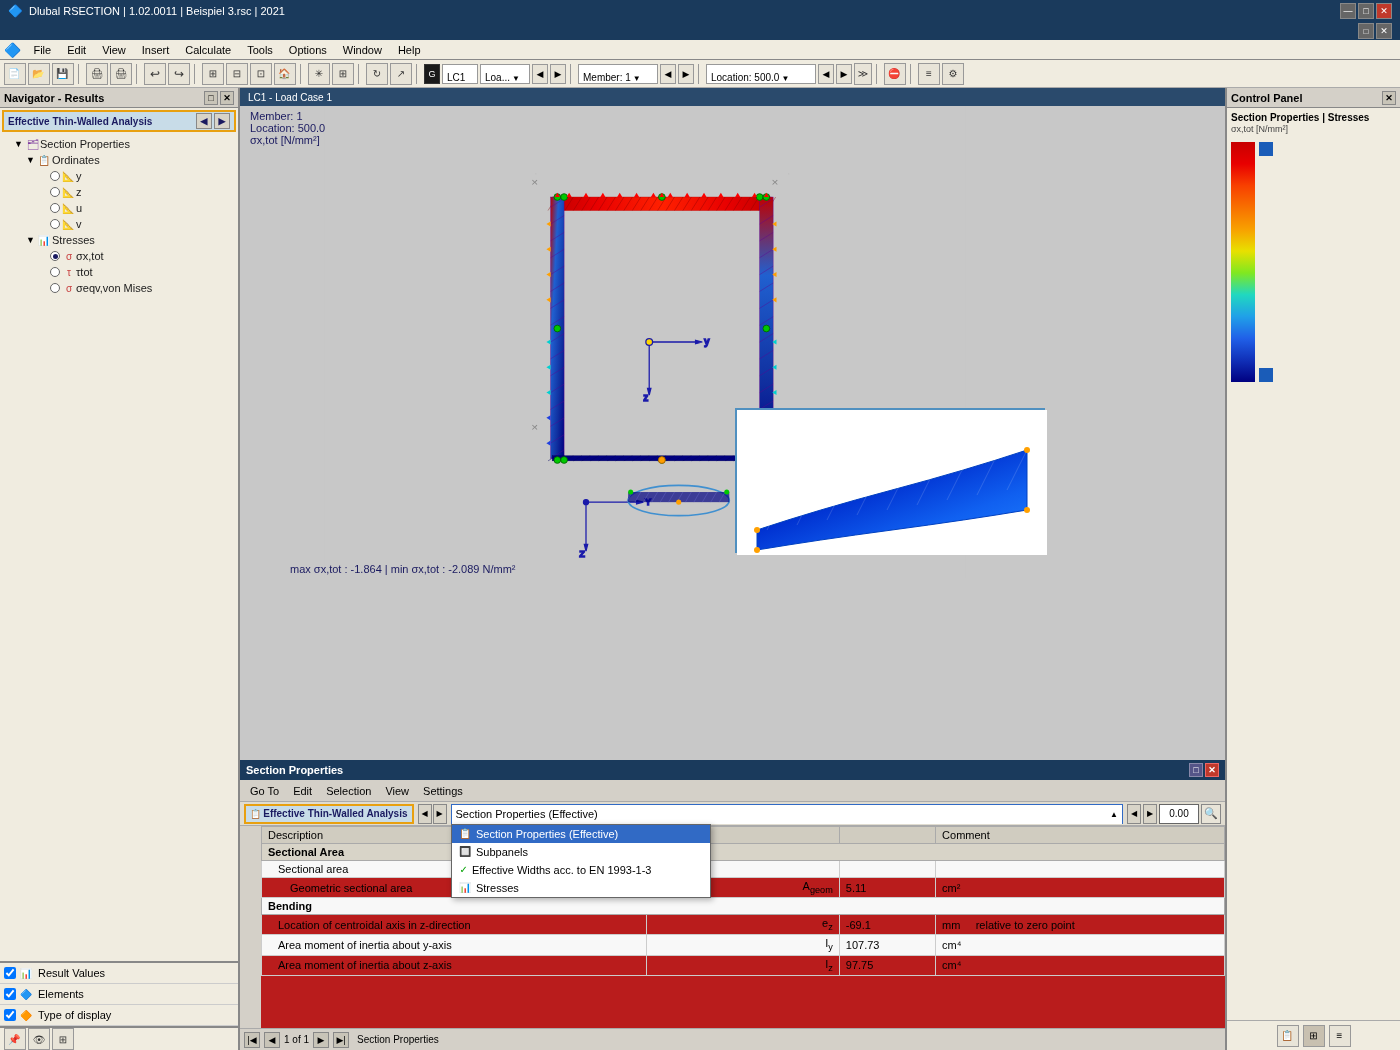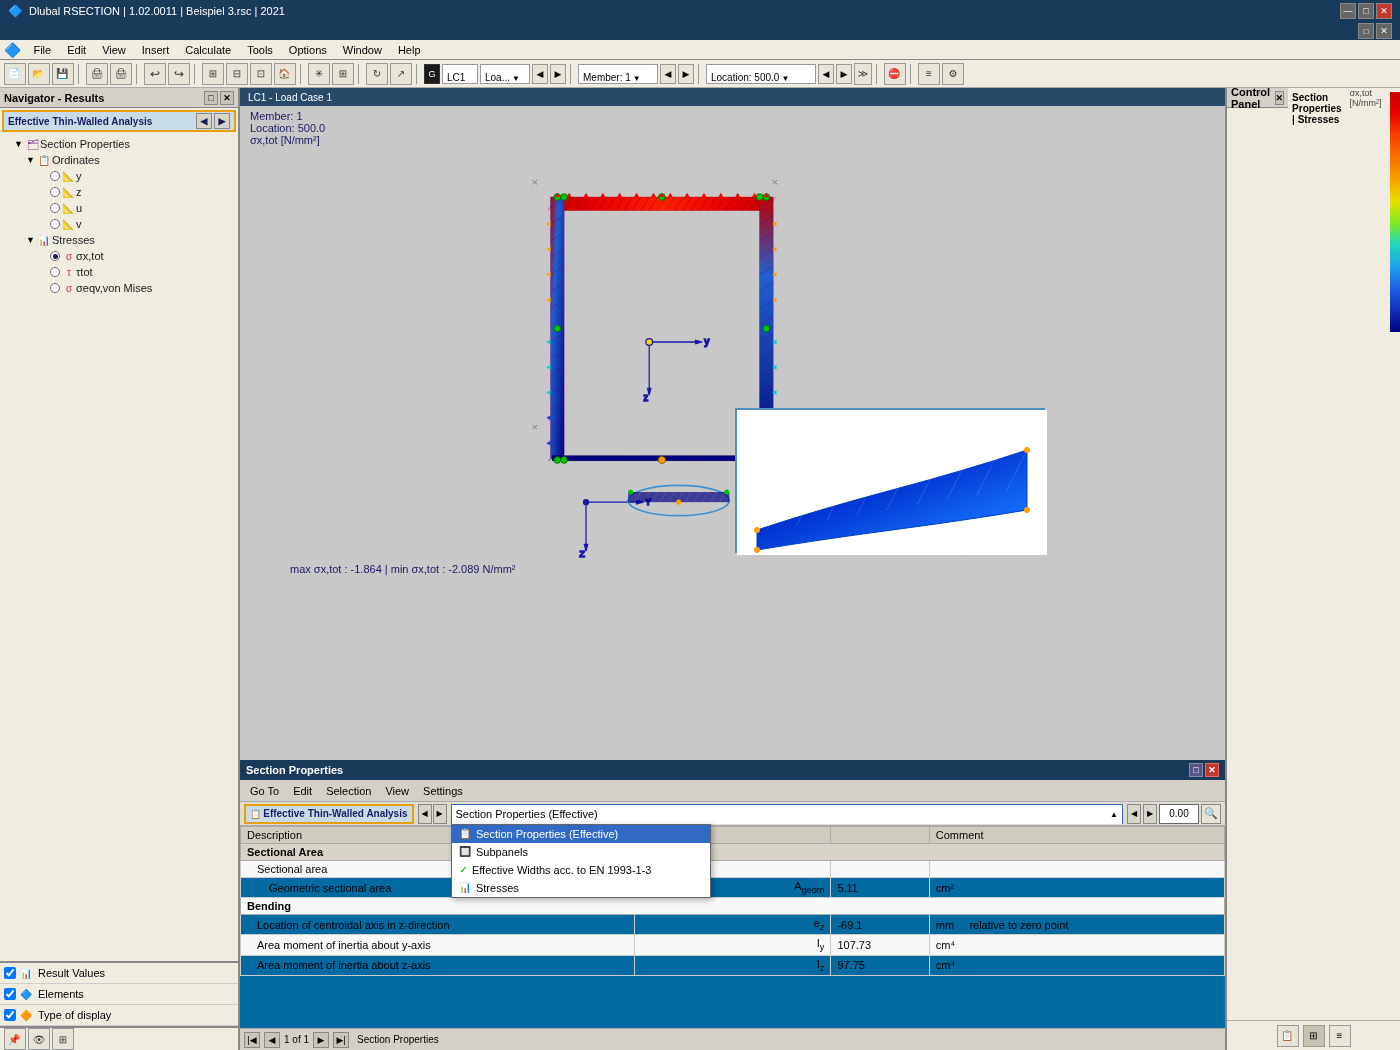--- a/index.html
+++ b/index.html
@@ -664,21 +664,21 @@
           </div>
 
           <div style="display:flex; gap:2px; align-items:center;">
             <div style="width:14px; height:20px; background:#d8d4c8; border:1px solid #888; display:flex; align-items:center; justify-content:center; font-size:8px; cursor:pointer;">◀</div>
             <div style="width:14px; height:20px; background:#d8d4c8; border:1px solid #888; display:flex; align-items:center; justify-content:center; font-size:8px; cursor:pointer;">▶</div>
             <div style="width:40px; height:20px; background:white; border:1px solid #666; font-size:10px; display:flex; align-items:center; justify-content:center;">0.00</div>
             <div style="width:20px; height:20px; background:#e8e4d8; border:1px solid #888; font-size:11px; display:flex; align-items:center; justify-content:center; cursor:pointer;">🔍</div>
           </div>
         </div>
 
-        <div style="flex:1; overflow-y:auto; background:#0369a1;">
+        <div style="flex:1; overflow-y:auto; background:#b91c1c;margin-left:21px;">
           <table style="width:100%; border-collapse:collapse; font-size:11px;">
             <thead>
               <tr>
                 <th style="background:#d0ccc0; border:1px solid #aaa; padding:2px 6px; text-align:left; font-weight:normal; position:sticky; top:0; width:40%;">Description</th>
                 <th style="background:#d0ccc0; border:1px solid #aaa; padding:2px 6px; text-align:right; font-weight:normal; position:sticky; top:0; width:20%;"></th>
                 <th style="background:#d0ccc0; border:1px solid #aaa; padding:2px 6px; text-align:left; font-weight:normal; position:sticky; top:0; width:10%;"></th>
                 <th style="background:#d0ccc0; border:1px solid #aaa; padding:2px 6px; text-align:left; font-weight:normal; position:sticky; top:0; width:30%;">Comment</th>
               </tr>
             </thead>
             <tbody>
@@ -726,21 +726,21 @@
           <div style="width:16px; height:16px; background:#c8c4b8; border:1px solid #888; display:flex; align-items:center; justify-content:center; font-size:9px; cursor:pointer;">|◀</div>
           <div style="width:16px; height:16px; background:#c8c4b8; border:1px solid #888; display:flex; align-items:center; justify-content:center; font-size:9px; cursor:pointer;">◀</div>
           <span style="font-size:10px;">1 of 1</span>
           <div style="width:16px; height:16px; background:#c8c4b8; border:1px solid #888; display:flex; align-items:center; justify-content:center; font-size:9px; cursor:pointer;">▶</div>
           <div style="width:16px; height:16px; background:#c8c4b8; border:1px solid #888; display:flex; align-items:center; justify-content:center; font-size:9px; cursor:pointer;">▶|</div>
           <span style="font-size:10px; margin-left:4px;">Section Properties</span>
         </div>
       </div>
     </div>
 
-    <div style="width:175px; background:#f0ece0; border-left:2px solid #888; display:flex; flex-direction:row; flex-shrink:0; position:relative;">
+    <div style="width:175px; background:#f0ece0; border-left:2px solid #888; display:flex; flex-direction:column; flex-shrink:0; position:relative;">
       <div style="height:20px; background:#d4d0c8; display:flex; align-items:center; justify-content:space-between; padding:0 4px; font-size:11px; font-weight:bold; border-bottom:1px solid #888;">
         <span>Control Panel</span>
         <div style="width:14px; height:14px; background:#c8c4b8; border:1px solid #888; display:flex; align-items:center; justify-content:center; font-size:9px; cursor:pointer;">✕</div>
       </div>
 
       <div style="font-size:10px; font-weight:bold; padding:4px 4px 1px;">Section Properties | Stresses</div>
       <div style="font-size:9px; color:#444; padding:0 4px 4px;">σx,tot [N/mm²]</div>
 
       <div style="padding:4px; display:flex; gap:4px;">
 

